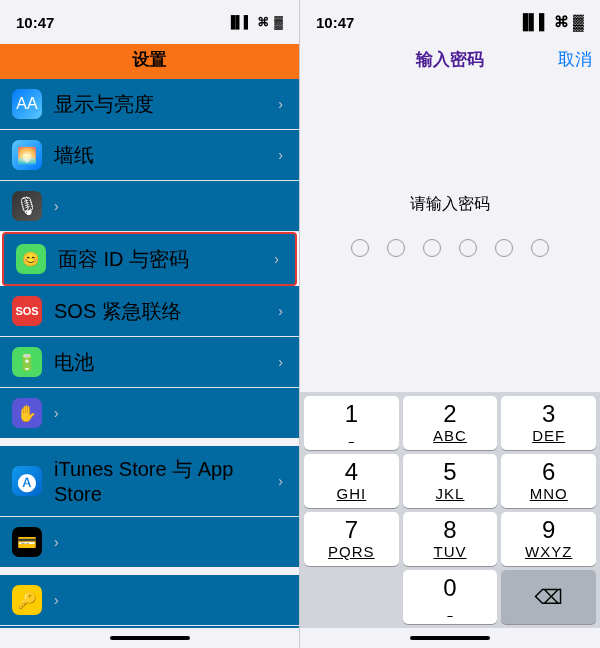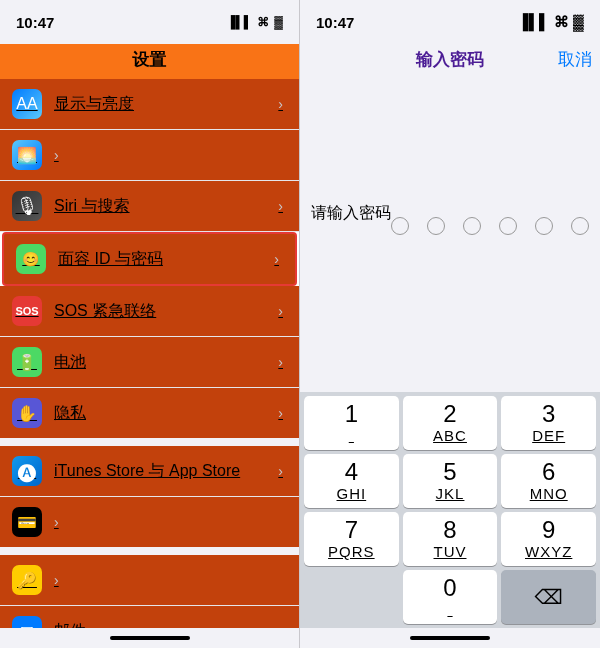--- a/index.html
+++ b/index.html
@@ -53,43 +53,42 @@
     .list-group {
       background: #fff;
       margin-bottom: 8px;
     }
 
     .list-item {
       display: flex;
       align-items: center;
       padding: 10px 16px 10px 12px;
       border-bottom: 1px solid #e5e5ea;
-      background: #c2410c;
+      background: #0369a1;
       min-height: 44px;
       position: relative;
-      text-decoration: underline;
     }
 
     .list-item:last-child { border-bottom: none; }
 
     .item-icon {
       width: 30px;
       height: 30px;
       border-radius: 7px;
       margin-right: 12px;
       display: flex;
       align-items: center;
       justify-content: center;
       font-size: 16px;
       flex-shrink: 0;
     }
 
     .item-label {
       flex: 1;
-      font-size: 16px;
+      font-size: 20px;
       color: #000;
     }
 
     .chevron {
       color: #c7c7cc;
       font-size: 14px;
     }
 
     .face-id-item {
       border: 2px solid #e53935;
@@ -148,21 +147,21 @@
     .right-nav-cancel {
       position: absolute;
       right: 8px;
       font-size: 17px;
       color: #007aff;
     }
 
     .passcode-area {
       flex: 1;
       display: flex;
-      flex-direction: row;
+      flex-direction: column;
       align-items: center;
       justify-content: center;
       background: #f2f2f7;
       padding-bottom: 20px;
     }
 
     .passcode-prompt {
       font-size: 16px;
       color: #000;
       margin-bottom: 24px;
@@ -279,45 +278,44 @@
   <div class="settings-list">
 
     <div class="list-group">
       <div class="list-item">
         <div class="item-icon icon-display">AA</div>
         <span class="item-label">显示与亮度</span>
         <span class="chevron">›</span>
       </div>
       <div class="list-item">
         <div class="item-icon icon-wallpaper">🌅</div>
+        <span class="item-label">墙纸</span>
         <span class="chevron">›</span>
       </div>
       <div class="list-item">
         <div class="item-icon icon-siri" style="font-size:18px;">🎙</div>
-        <span class="item-label">Siri 与搜索</span>
         <span class="chevron">›</span>
       </div>
       <div class="list-item face-id-item">
         <div class="item-icon icon-faceid">😊</div>
         <span class="item-label">面容 ID 与密码</span>
         <span class="chevron">›</span>
       </div>
       <div class="list-item">
         <div class="item-icon icon-sos">SOS</div>
         <span class="item-label">SOS 紧急联络</span>
         <span class="chevron">›</span>
       </div>
       <div class="list-item">
         <div class="item-icon icon-battery">🔋</div>
         <span class="item-label">电池</span>
         <span class="chevron">›</span>
       </div>
       <div class="list-item">
         <div class="item-icon icon-privacy">✋</div>
-        <span class="item-label">隐私</span>
         <span class="chevron">›</span>
       </div>
     </div>
 
     <div class="list-group">
       <div class="list-item">
         <div class="item-icon icon-appstore" style="font-size:18px;">🅐</div>
         <span class="item-label">iTunes Store 与 App Store</span>
         <span class="chevron">›</span>
       </div>

